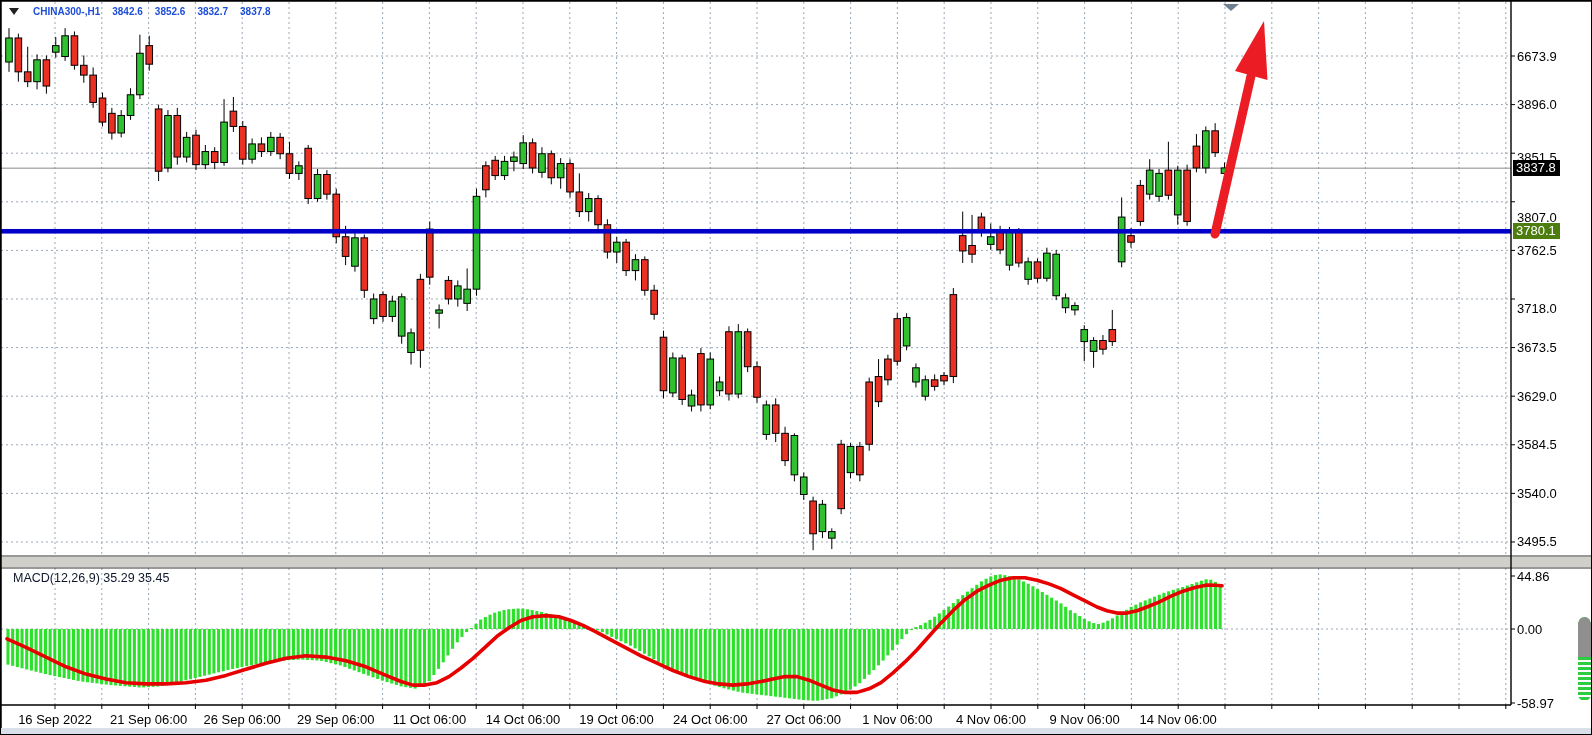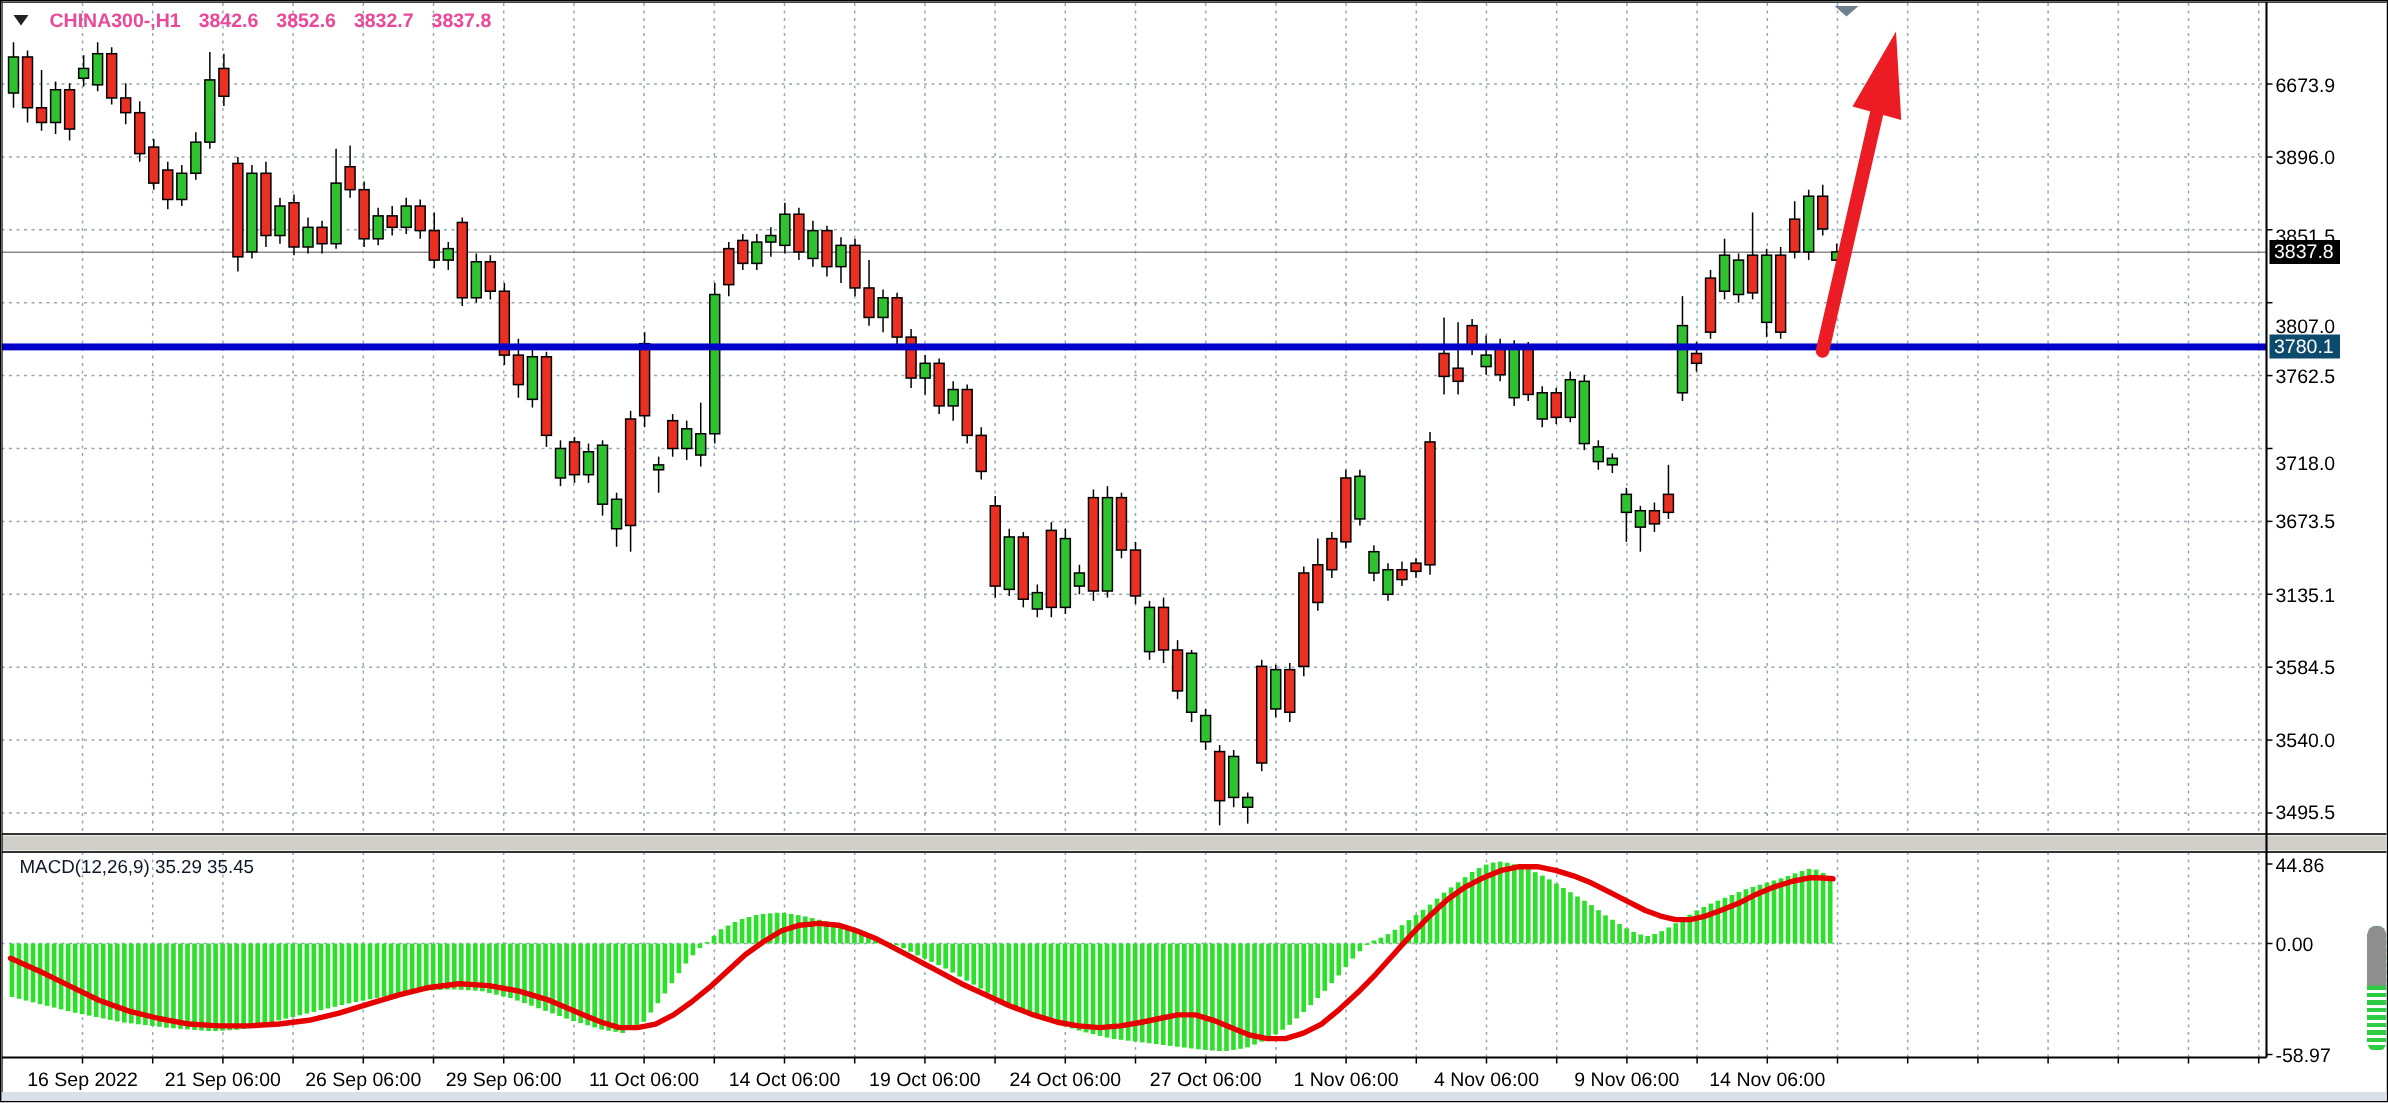--- a/index.html
+++ b/index.html
@@ -1,20 +1,20 @@
 <!DOCTYPE html>
 <html><head>
 <meta charset="utf-8">
 <style>
   html,body{margin:0;padding:0;background:#fff;}
   #window{position:relative;width:1592px;height:735px;background:#ffffff;overflow:hidden;
           font-family:"Liberation Sans","DejaVu Sans",sans-serif;border:1px solid #000;box-sizing:border-box;}
   #chart-svg{position:absolute;left:0;top:0;}
   .hdr{position:absolute;left:8px;top:5px;display:flex;align-items:center;gap:12px;
-       color:#ec4899;font-size:13px;font-weight:600;white-space:nowrap;z-index:5;}
+       color:#1d4ed8;font-size:10px;font-weight:600;white-space:nowrap;z-index:5;}
   .hdr .tri{width:0;height:0;border-left:5px solid transparent;border-right:5px solid transparent;
        border-top:7px solid #222;margin-right:2px;}
   .axis-label{position:absolute;left:1516px;color:#000;font-size:13px;line-height:15px;z-index:4;}
   .time-label{position:absolute;top:711px;width:110px;text-align:center;color:#000;font-size:13px;z-index:4;}
   .macd-lab{position:absolute;left:12px;top:570px;color:#0f172a;font-size:12.5px;z-index:5;}
   .tag{position:absolute;left:1512px;height:16px;line-height:16px;padding:0 4px 0 3px;
        color:#fff;font-size:13px;z-index:6;}
   #bottom-strip{position:absolute;left:0;top:727px;width:1592px;height:8px;background:#d9e0e9;z-index:2;}
   #scroll-pill{position:absolute;left:1577px;top:616px;width:13px;height:84px;border-radius:7px;
        overflow:hidden;z-index:7;background:repeating-linear-gradient(180deg,#2ecc40 0 3px,#ffffff 3px 5px);}
@@ -698,42 +698,42 @@
   <div class="macd-lab">MACD(12,26,9) 35.29 35.45</div>
 
   <div id="labels-root">
       <div class="axis-label" style="top: 47.5px;">6673.9</div>
       <div class="axis-label" style="top: 96.0984px;">3896.0</div>
       <div class="axis-label" style="top: 149px; text-align: right;">3851.5</div>
       <div class="axis-label" style="top: 193.295px; margin-top: 16px;">3807.0</div>
       <div class="axis-label" style="top: 241.894px;">3762.5</div>
       <div class="axis-label" style="top: 300px;">3718.0</div>
       <div class="axis-label" style="top: 339.091px;">3673.5</div>
-      <div class="axis-label" style="top: 387.689px;">3135.1</div>
+      <div class="axis-label" style="top: 387.689px;">3629.0</div>
       <div class="axis-label" style="top: 436.288px;">3584.5</div>
       <div class="axis-label" style="top: 484.886px;">3540.0</div>
       <div class="axis-label" style="top: 533.485px;">3495.5</div>
       <div class="axis-label" style="top: 567.5px;">44.86</div>
       <div class="axis-label" style="top: 620.5px;">0.00</div>
       <div class="axis-label" style="top: 694.5px;">-58.97</div>
       <div class="time-label" style="left: -1px;">16 Sep 2022</div>
       <div class="time-label" style="left: 92.6px;">21 Sep 06:00</div>
       <div class="time-label" style="left: 186.2px;">26 Sep 06:00</div>
       <div class="time-label" style="left: 279.8px;">29 Sep 06:00</div>
       <div class="time-label" style="left: 373.4px;">11 Oct 06:00</div>
       <div class="time-label" style="left: 467px;">14 Oct 06:00</div>
       <div class="time-label" style="left: 560.6px;">19 Oct 06:00</div>
       <div class="time-label" style="left: 654.2px;">24 Oct 06:00</div>
       <div class="time-label" style="left: 747.8px;">27 Oct 06:00</div>
       <div class="time-label" style="left: 841.4px;">1 Nov 06:00</div>
       <div class="time-label" style="left: 935px;">4 Nov 06:00</div>
       <div class="time-label" style="left: 1028.6px;">9 Nov 06:00</div>
       <div class="time-label" style="left: 1122.2px;">14 Nov 06:00</div>
       <div class="tag" style="top: 159.159px; background: rgb(0, 0, 0);">3837.8</div>
-      <div class="tag" style="top: 222.173px; background: #0c4a6e;">3780.1</div>
+      <div class="tag" style="top: 222.173px; background: #4d7c0f;">3780.1</div>
     </div>
 
   <div id="scroll-pill">
     <div class="thumb"></div>
   </div>
 
   <div id="bottom-strip"></div>
 </div>
 
 </body></html>

